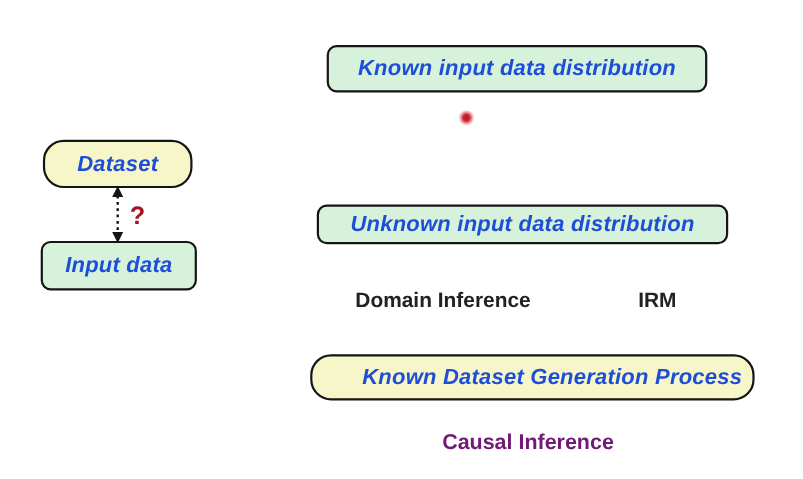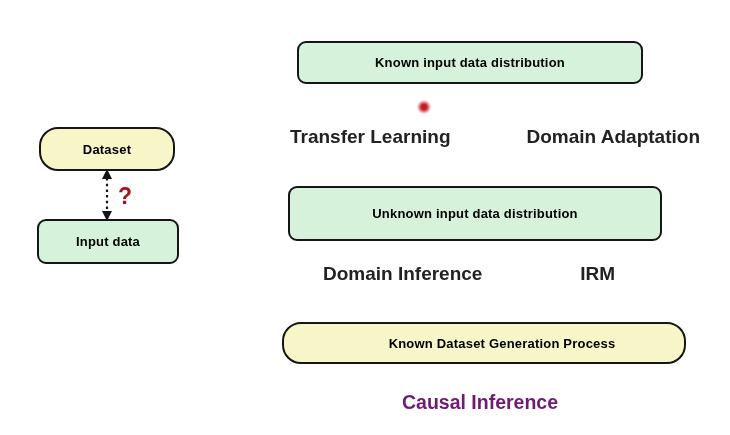--- a/index.html
+++ b/index.html
@@ -13,25 +13,26 @@
     color: #1a1a1a;
   }
   .box {
     position: absolute;
     box-sizing: border-box;
     border: 2.5px solid #151515;
     border-radius: 9px;
     display: flex;
     align-items: center;
     justify-content: center;
-    font-size: 13px;
+    font-size: 20px;
     font-weight: 600;
     letter-spacing: 0.2px;
     white-space: nowrap;
-    color: #000000;
+    color: #1d4ed8;
+    font-style: italic;
   }
   .green { background: #d7f2da; }
   .yellow { background: #f6f6c8; border-radius: 19px; }
 
   .label-row {
     position: absolute;
     display: flex;
     justify-content: space-between;
     font-size: 19px;
     font-weight: 600;
@@ -74,21 +75,21 @@
     top: 403px;
     font-size: 13px;
     color: #c0a8a8;
     letter-spacing: 0.3px;
     white-space: nowrap;
   }
   
   .b-dataset       { left: 39px;  top: 127px; width: 136px; height: 44px; }
   .b-inputdata     { left: 37px;  top: 219px; width: 142px; height: 45px; text-align: center; }
   .b-known-input   { left: 297px; top: 41px;  width: 346px; height: 43px; }
-  .b-unknown-input { left: 288px; top: 186px; width: 374px; height: 55px; }
+  .b-unknown-input { left: 288px; top: 186px; width: 374px; height: 36px; }
   .b-known-dataset { left: 282px; top: 322px; width: 404px; height: 42px; padding-left: 36px; }
   .r-row1 { left: 290px; top: 126px; width: 410px; }
   .r-row2 { left: 323px; top: 263px; width: 292px; }
   .r-row3 { left: 385px; top: 391px; width: 190px; }
 </style>
 </head>
 <body>
 
 <div class="canvas">
 
@@ -101,24 +102,20 @@
   </svg>
 
   <div class="qmark">?</div>
 
   <div class="box green b-inputdata">Input data</div>
 
   <div class="box green b-known-input">Known input data distribution</div>
 
   <div class="red-dot"></div>
 
-  <div class="label-row r-row1">
-    <span>Transfer Learning</span>
-    <span>Domain Adaptation</span>
-  </div>
 
   <div class="box green b-unknown-input">Unknown input data distribution</div>
 
   <div class="label-row r-row2">
     <span>Domain Inference</span>
     <span>IRM</span>
   </div>
 
   <div class="box yellow b-known-dataset">Known Dataset Generation Process</div>
 

